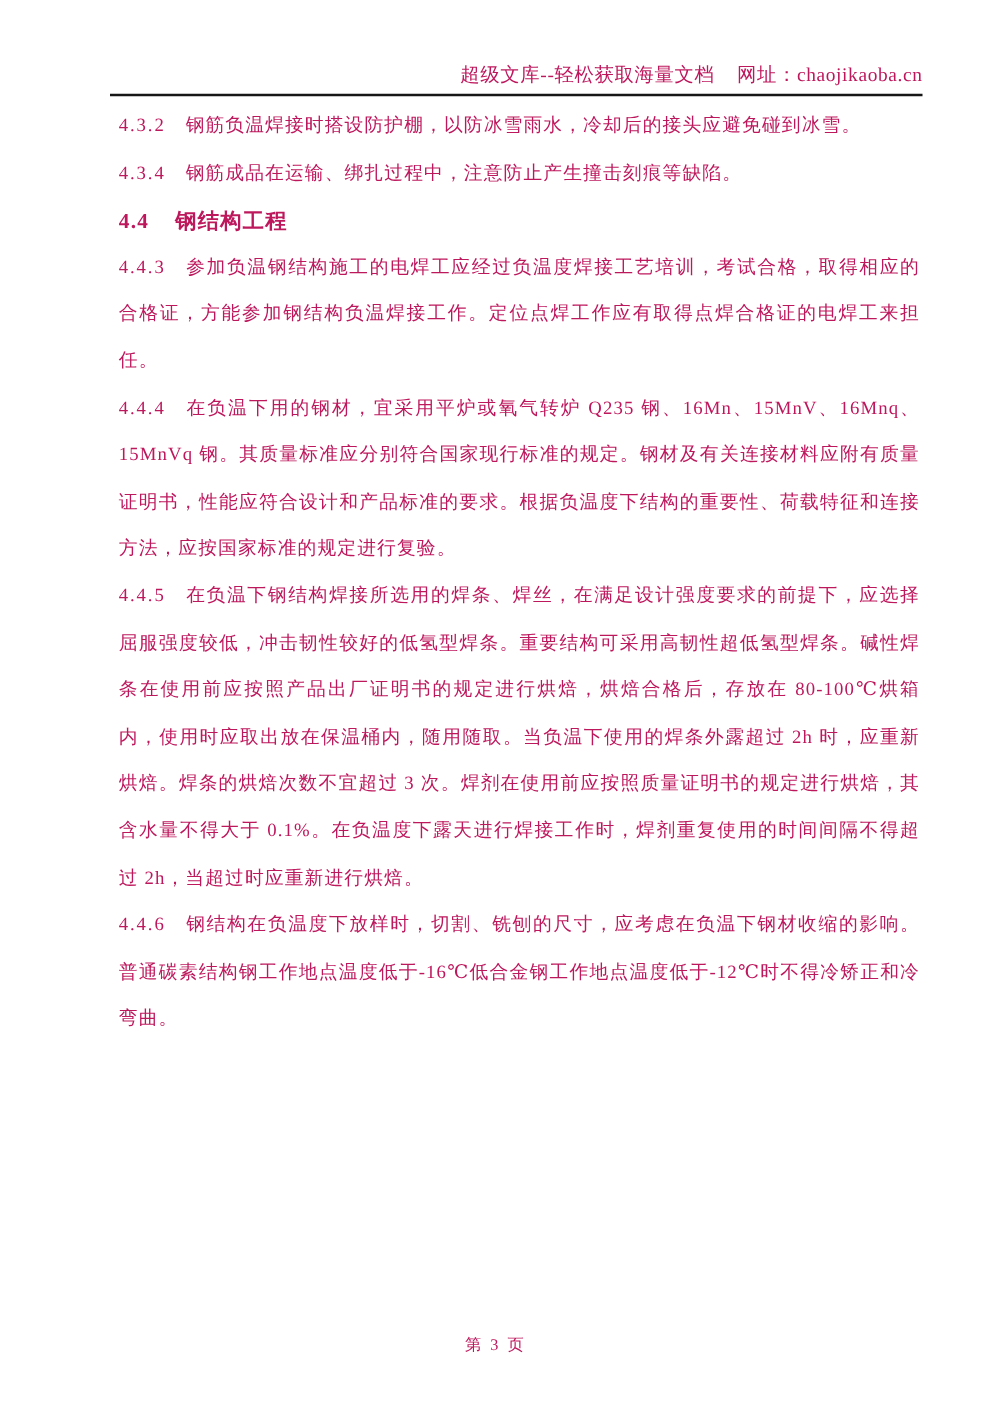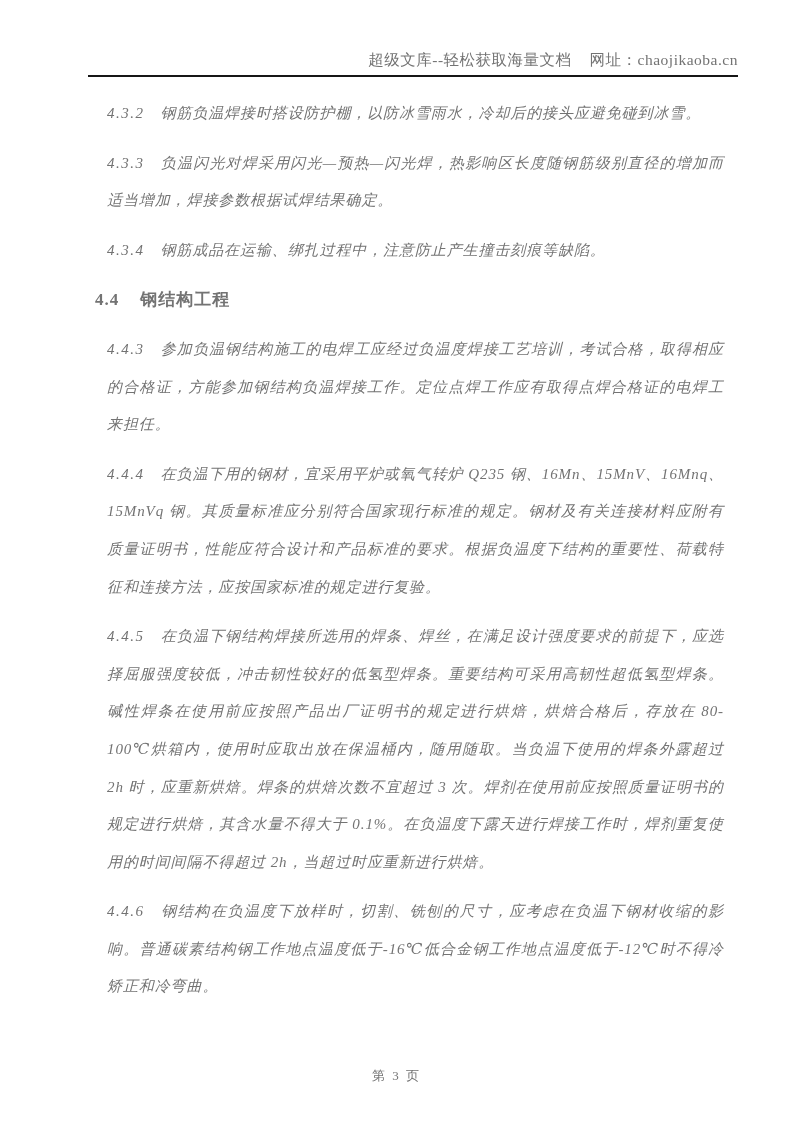--- a/index.html
+++ b/index.html
@@ -7,21 +7,21 @@
     margin: 0;
     padding: 0;
     background: #ffffff;
   }
   .page {
     position: relative;
     width: 793px;
     height: 1122px;
     margin: 0 auto;
     background: #ffffff;
-    color: #737373;
+    color: #be185d;
     font-family: "Liberation Serif", "DejaVu Serif", serif;
     overflow: hidden;
     box-sizing: border-box;
   }
   .doc-header {
     position: absolute;
     top: 50px;
     left: 88px;
     right: 55px;
     text-align: right;
@@ -44,22 +44,21 @@
     position: absolute;
     top: 83px;
     left: 95px;
     right: 57px;
     font-size: 15px;
     line-height: 37.6px;
     text-align: justify;
     letter-spacing: 0.9px;
   }
   .clause {
-    margin: 12px;
-    font-style: italic;
+    margin: 0;
   }
   .clause .num {
     margin-right: 16px;
     letter-spacing: 1.5px;
   }
   .heading {
     margin: 0;
     font-size: 17px;
     font-weight: bold;
     line-height: 37.6px;
@@ -88,21 +87,20 @@
 
   <div class="doc-header">
     <span class="site">超级文库--轻松获取海量文档</span><span class="url">网址：chaojikaoba.cn</span>
   </div>
   <div class="header-rule"></div>
 
   <div class="content">
 
     <p class="clause"><span class="num">4.3.2</span><span>钢筋负温焊接时搭设防护棚，以防冰雪雨水，冷却后的接头应避免碰到冰雪。</span></p>
 
-    <p class="clause"><span class="num">4.3.3</span><span>负温闪光对焊采用闪光—预热—闪光焊，热影响区长度随钢筋级别直径的增加而适当增加，焊接参数根据试焊结果确定。</span></p>
 
     <p class="clause"><span class="num">4.3.4</span><span>钢筋成品在运输、绑扎过程中，注意防止产生撞击刻痕等缺陷。</span></p>
 
 
     <h2 class="heading"><span class="num">4.4</span><span>钢结构工程</span></h2>
 
 
 
     <p class="clause"><span class="num">4.4.3</span><span>参加负温钢结构施工的电焊工应经过负温度焊接工艺培训，考试合格，取得相应的合格证，方能参加钢结构负温焊接工作。定位点焊工作应有取得点焊合格证的电焊工来担任。</span></p>
 

